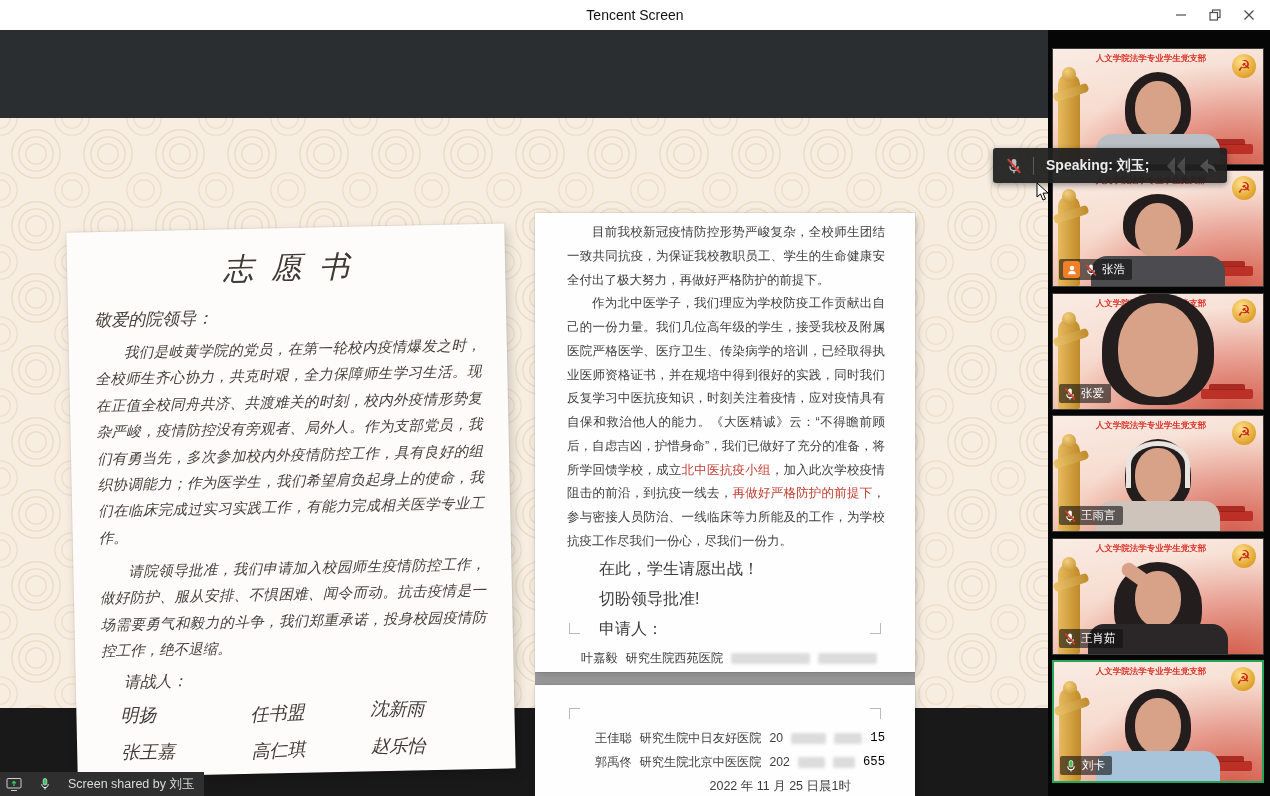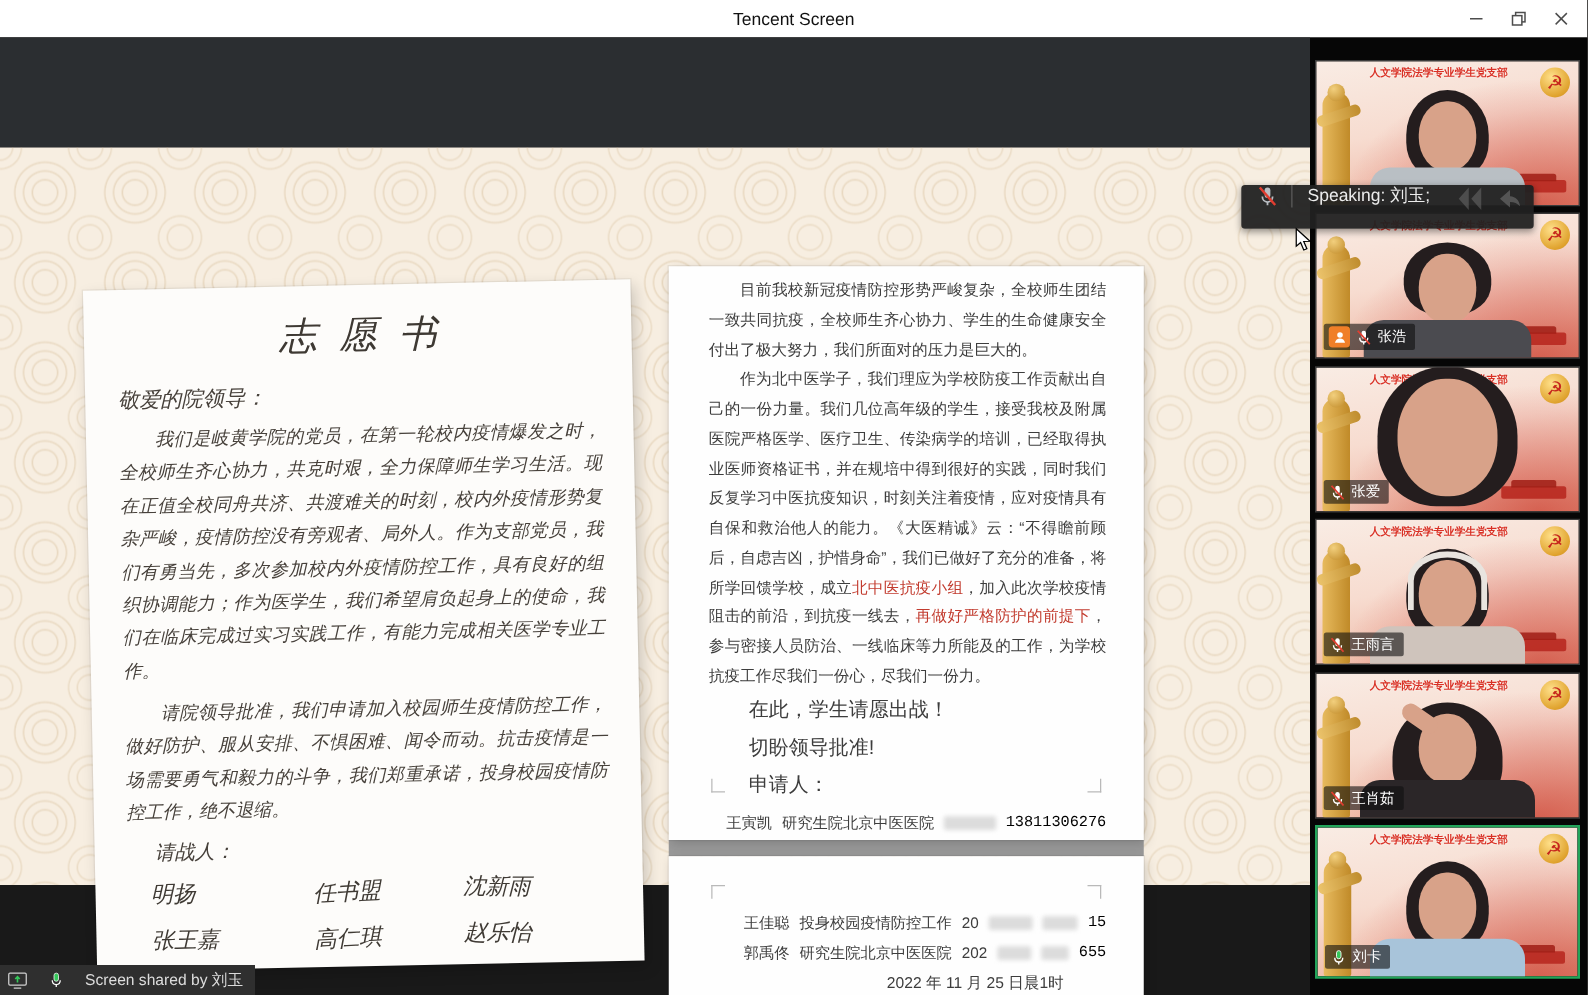--- a/index.html
+++ b/index.html
@@ -51,21 +51,21 @@
   .tailnum{color:#000000;filter:blur(.4px);font-family:Liberation Mono, monospace;}
   .doc-date{margin-top:6px;font-size:12.5px;color:#3d3d3d;text-align:right;padding-right:34px;}
   .cmark{position:absolute;width:10px;height:10px;}
   .cm-bl{border-left:1px solid #b9b9b9;border-bottom:1px solid #b9b9b9;left:34px;top:410px;}
   .cm-br{border-right:1px solid #b9b9b9;border-bottom:1px solid #b9b9b9;right:34px;top:410px;}
   .cm-tl{border-left:1px solid #b9b9b9;border-top:1px solid #b9b9b9;left:34px;top:23px;}
   .cm-tr{border-right:1px solid #b9b9b9;border-top:1px solid #b9b9b9;right:34px;top:23px;}
 
   
   .speak-banner{position:absolute;left:993px;top:148px;width:234px;height:35px;background:rgba(33,33,33,.95);
-    border-radius:3px;z-index:50;display:flex;align-items:flex-start;box-shadow:0 2px 6px rgba(0,0,0,.4);}
+    border-radius:3px;z-index:50;display:flex;align-items:center;box-shadow:0 2px 6px rgba(0,0,0,.4);font-weight:bold;}
   .speak-banner .mic{margin:0 10px 0 12px;}
   .speak-divider{width:1px;height:18px;background:#5c5c5c;margin-right:12px;}
   .speak-text{color:#ececec;font-size:14px;}
   .banner-extras{margin-left:auto;margin-right:10px;display:flex;align-items:center;gap:2px;opacity:.45;}
 
   
   .cursor{position:absolute;left:1036px;top:182px;z-index:60;}
 
   
   .status-chip{position:absolute;left:0;top:772px;height:24px;background:#2f2f2f;display:flex;align-items:center;
@@ -160,42 +160,49 @@
           <span>赵乐怡</span>
           <span>任毅船</span>
           <span>卢凯真</span>
           <span>王字同</span>
 
         </div>
       </div>
 
       <div class="doc-right">
         <div class="doc-page doc-p1">
-          <p class="doc-para">目前我校新冠疫情防控形势严峻复杂，全校师生团结一致共同抗疫，全校师生齐心协力、学生的生命健康安全付出了极大努力，我们所面对的压力是巨大的。</p>
+          <p class="doc-para">目前我校新冠疫情防控形势严峻复杂，全校师生团结一致共同抗疫，为保证我校教职员工、学生的生命健康安全付出了极大努力，再做好严格防护的前提下。</p>
           <p class="doc-para"><span>作为北中医学子，我们理应为学校防疫工作贡献出自己的一份力量。我们几位高年级的学生，接受我校及附属医院严格医学、医疗卫生、传染病学的培训，已经取得执业医师资格证书，并在规培中得到很好的实践，同时我们反复学习中医抗疫知识，时刻关注着疫情，应对疫情具有自保和救治他人的能力。《大医精诚》云：“不得瞻前顾后，自虑吉凶，护惜身命”，我们已做好了充分的准备，将所学回馈学校，成立</span><span class="red">北中医抗疫小组</span><span>，加入此次学校疫情阻击的前沿，到抗疫一线去，</span><span class="red">再做好严格防护的前提下</span><span>，参与密接人员防治、一线临床等力所能及的工作，为学校抗疫工作尽我们一份心，尽我们一份力。</span></p>
           <p class="doc-line">在此，学生请愿出战！</p>
           <p class="doc-line">切盼领导批准!</p>
           <p class="doc-line">申请人：</p>
+          <div class="app-row">
+            <span>叶嘉毅</span>
+            <span>研究生院西苑医院</span>
+            <span class="redact w95"></span>
+            <span class="redact w70"></span>
+            <span class="tailnum"></span>
+          </div>
           <div class="app-row">
             <span>王寅凯</span>
             <span>研究生院北京中医医院</span>
             <span class="redact w95"></span>
             <span class="tailnum">13811306276</span>
           </div>
 
           <div class="cmark cm-bl"></div>
           <div class="cmark cm-br"></div>
         </div>
         <div class="doc-gap"></div>
         <div class="doc-page doc-p2">
           <div class="cmark cm-tl"></div>
           <div class="cmark cm-tr"></div>
           <div class="app-row">
             <span>王佳聪</span>
-            <span>投身校园疫情防控工作</span>
+            <span>研究生院中日友好医院</span>
             <span>20</span>
             <span class="redact w70"></span>
             <span class="redact w55"></span>
             <span class="tailnum">15</span>
           </div>
           <div class="app-row">
             <span>郭禹佟</span>
             <span>研究生院北京中医医院</span>
             <span>202</span>
             <span class="redact w70"></span>

